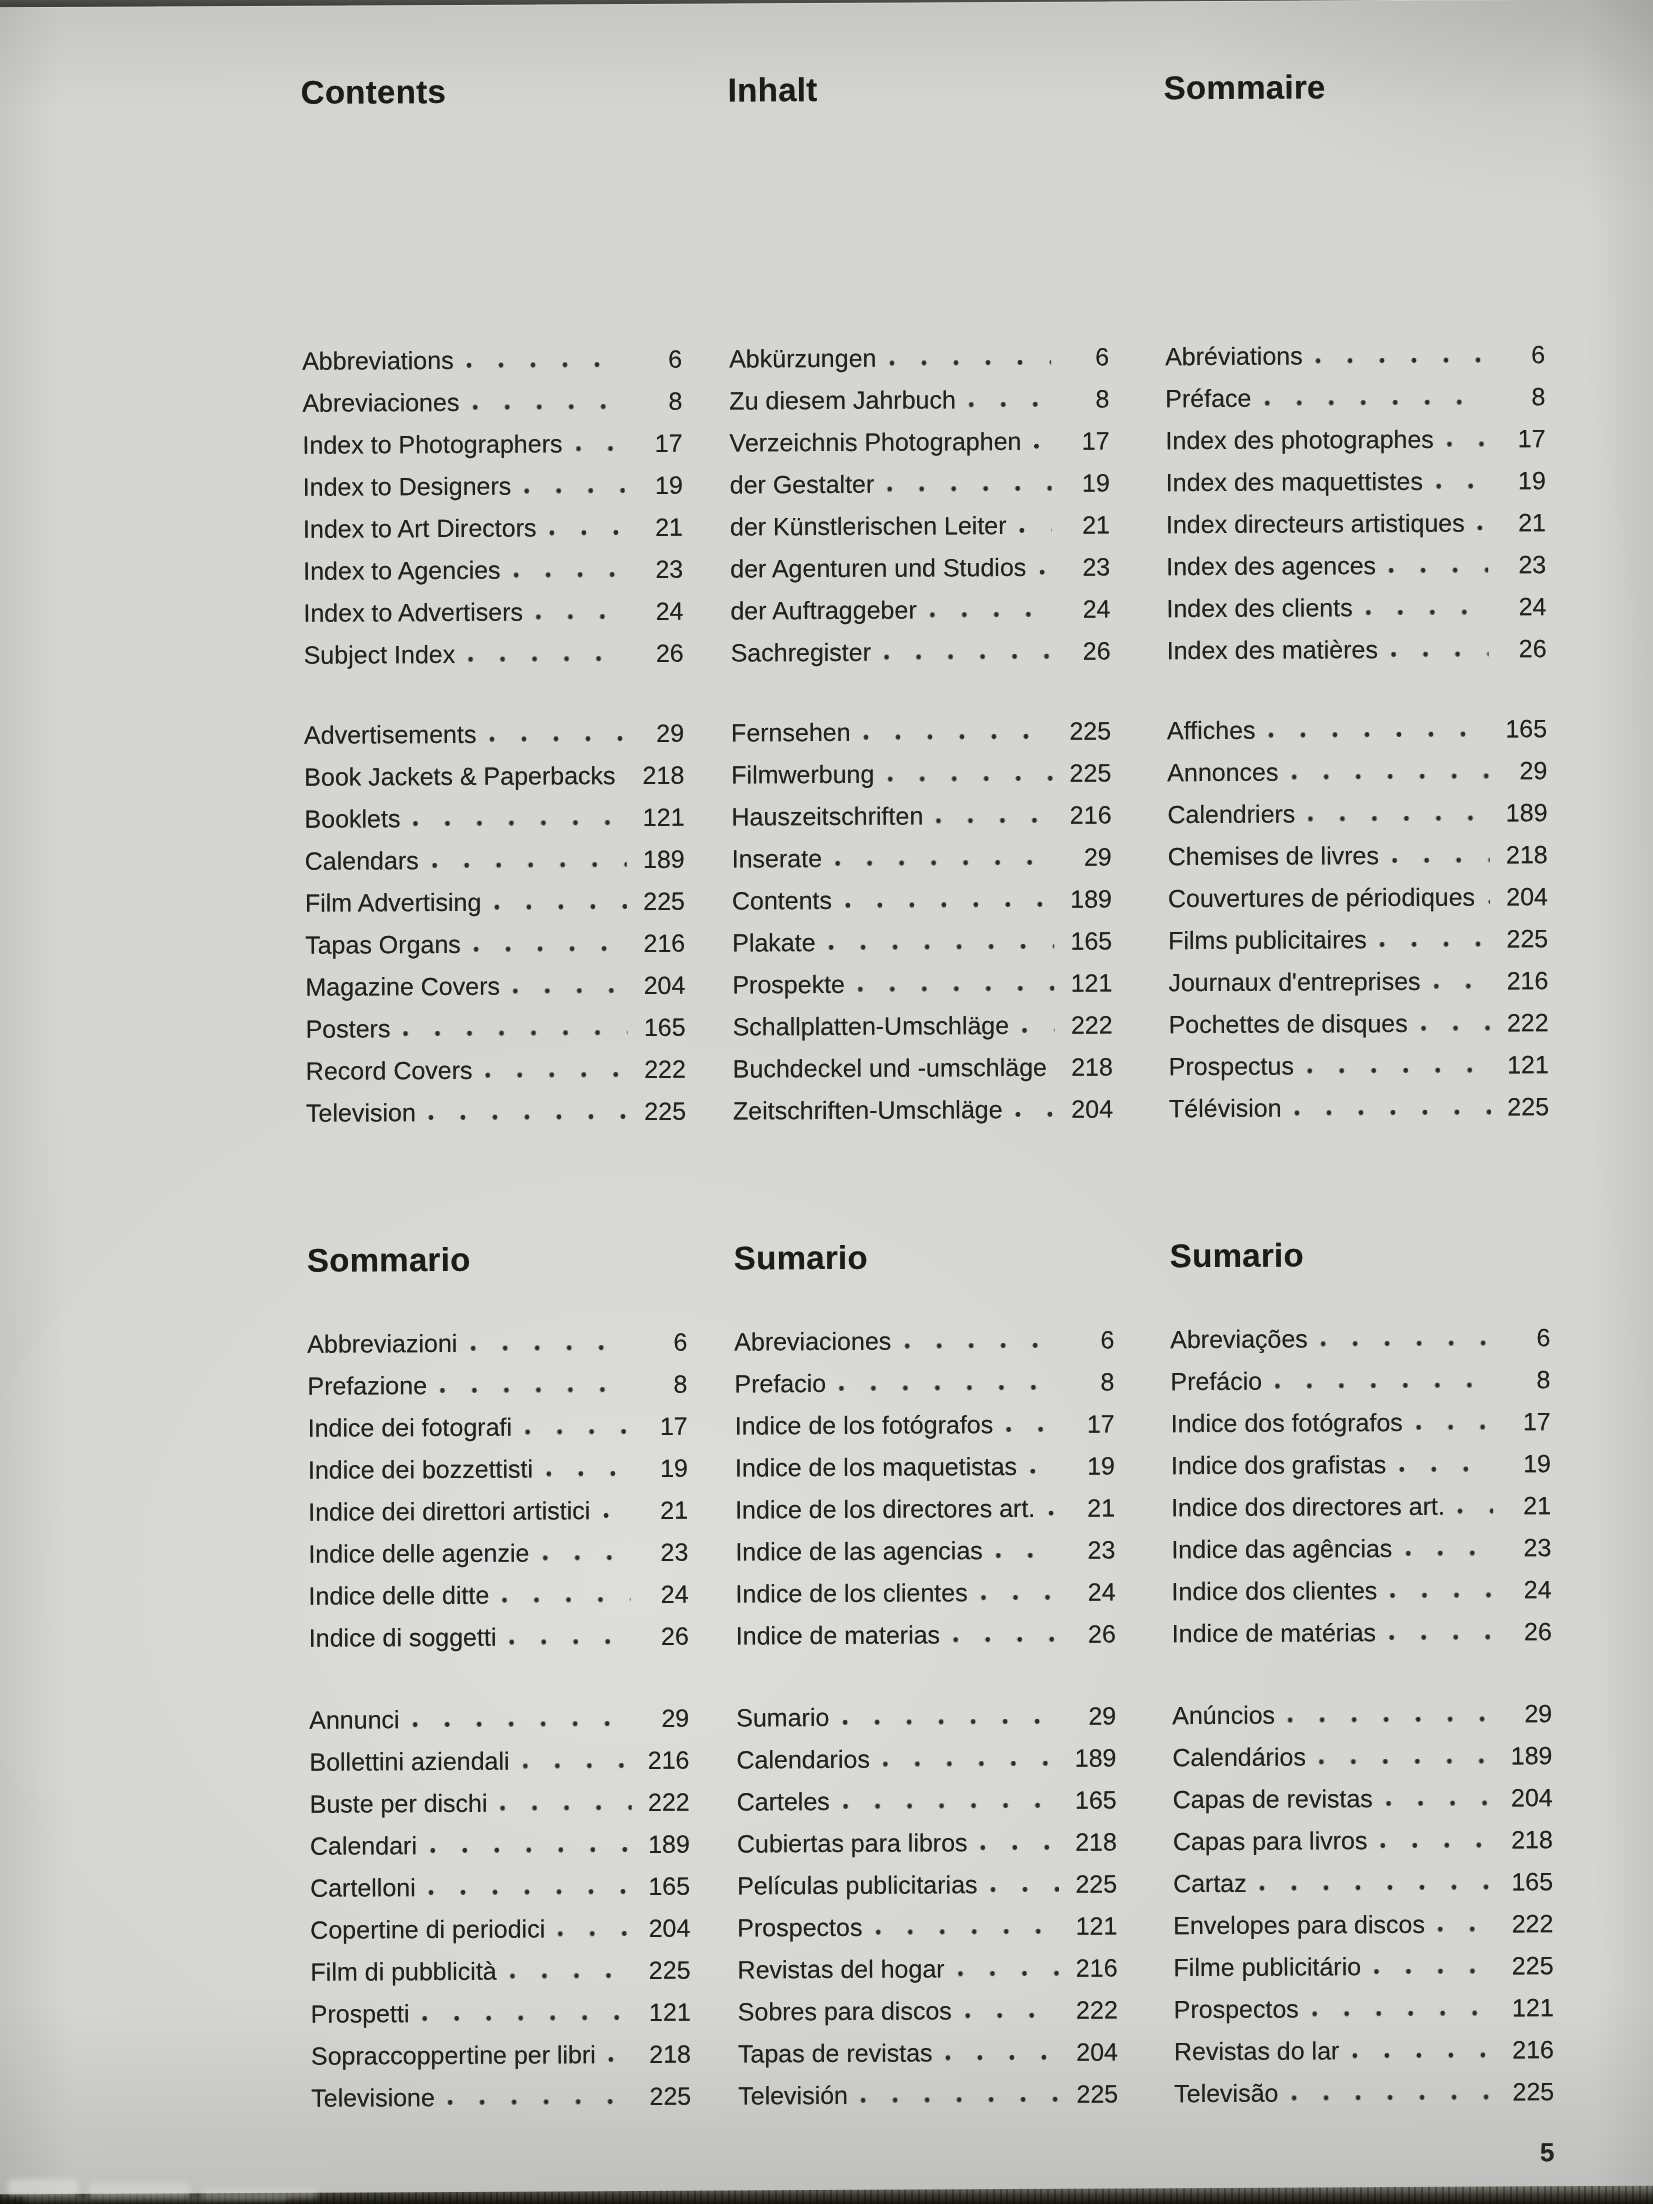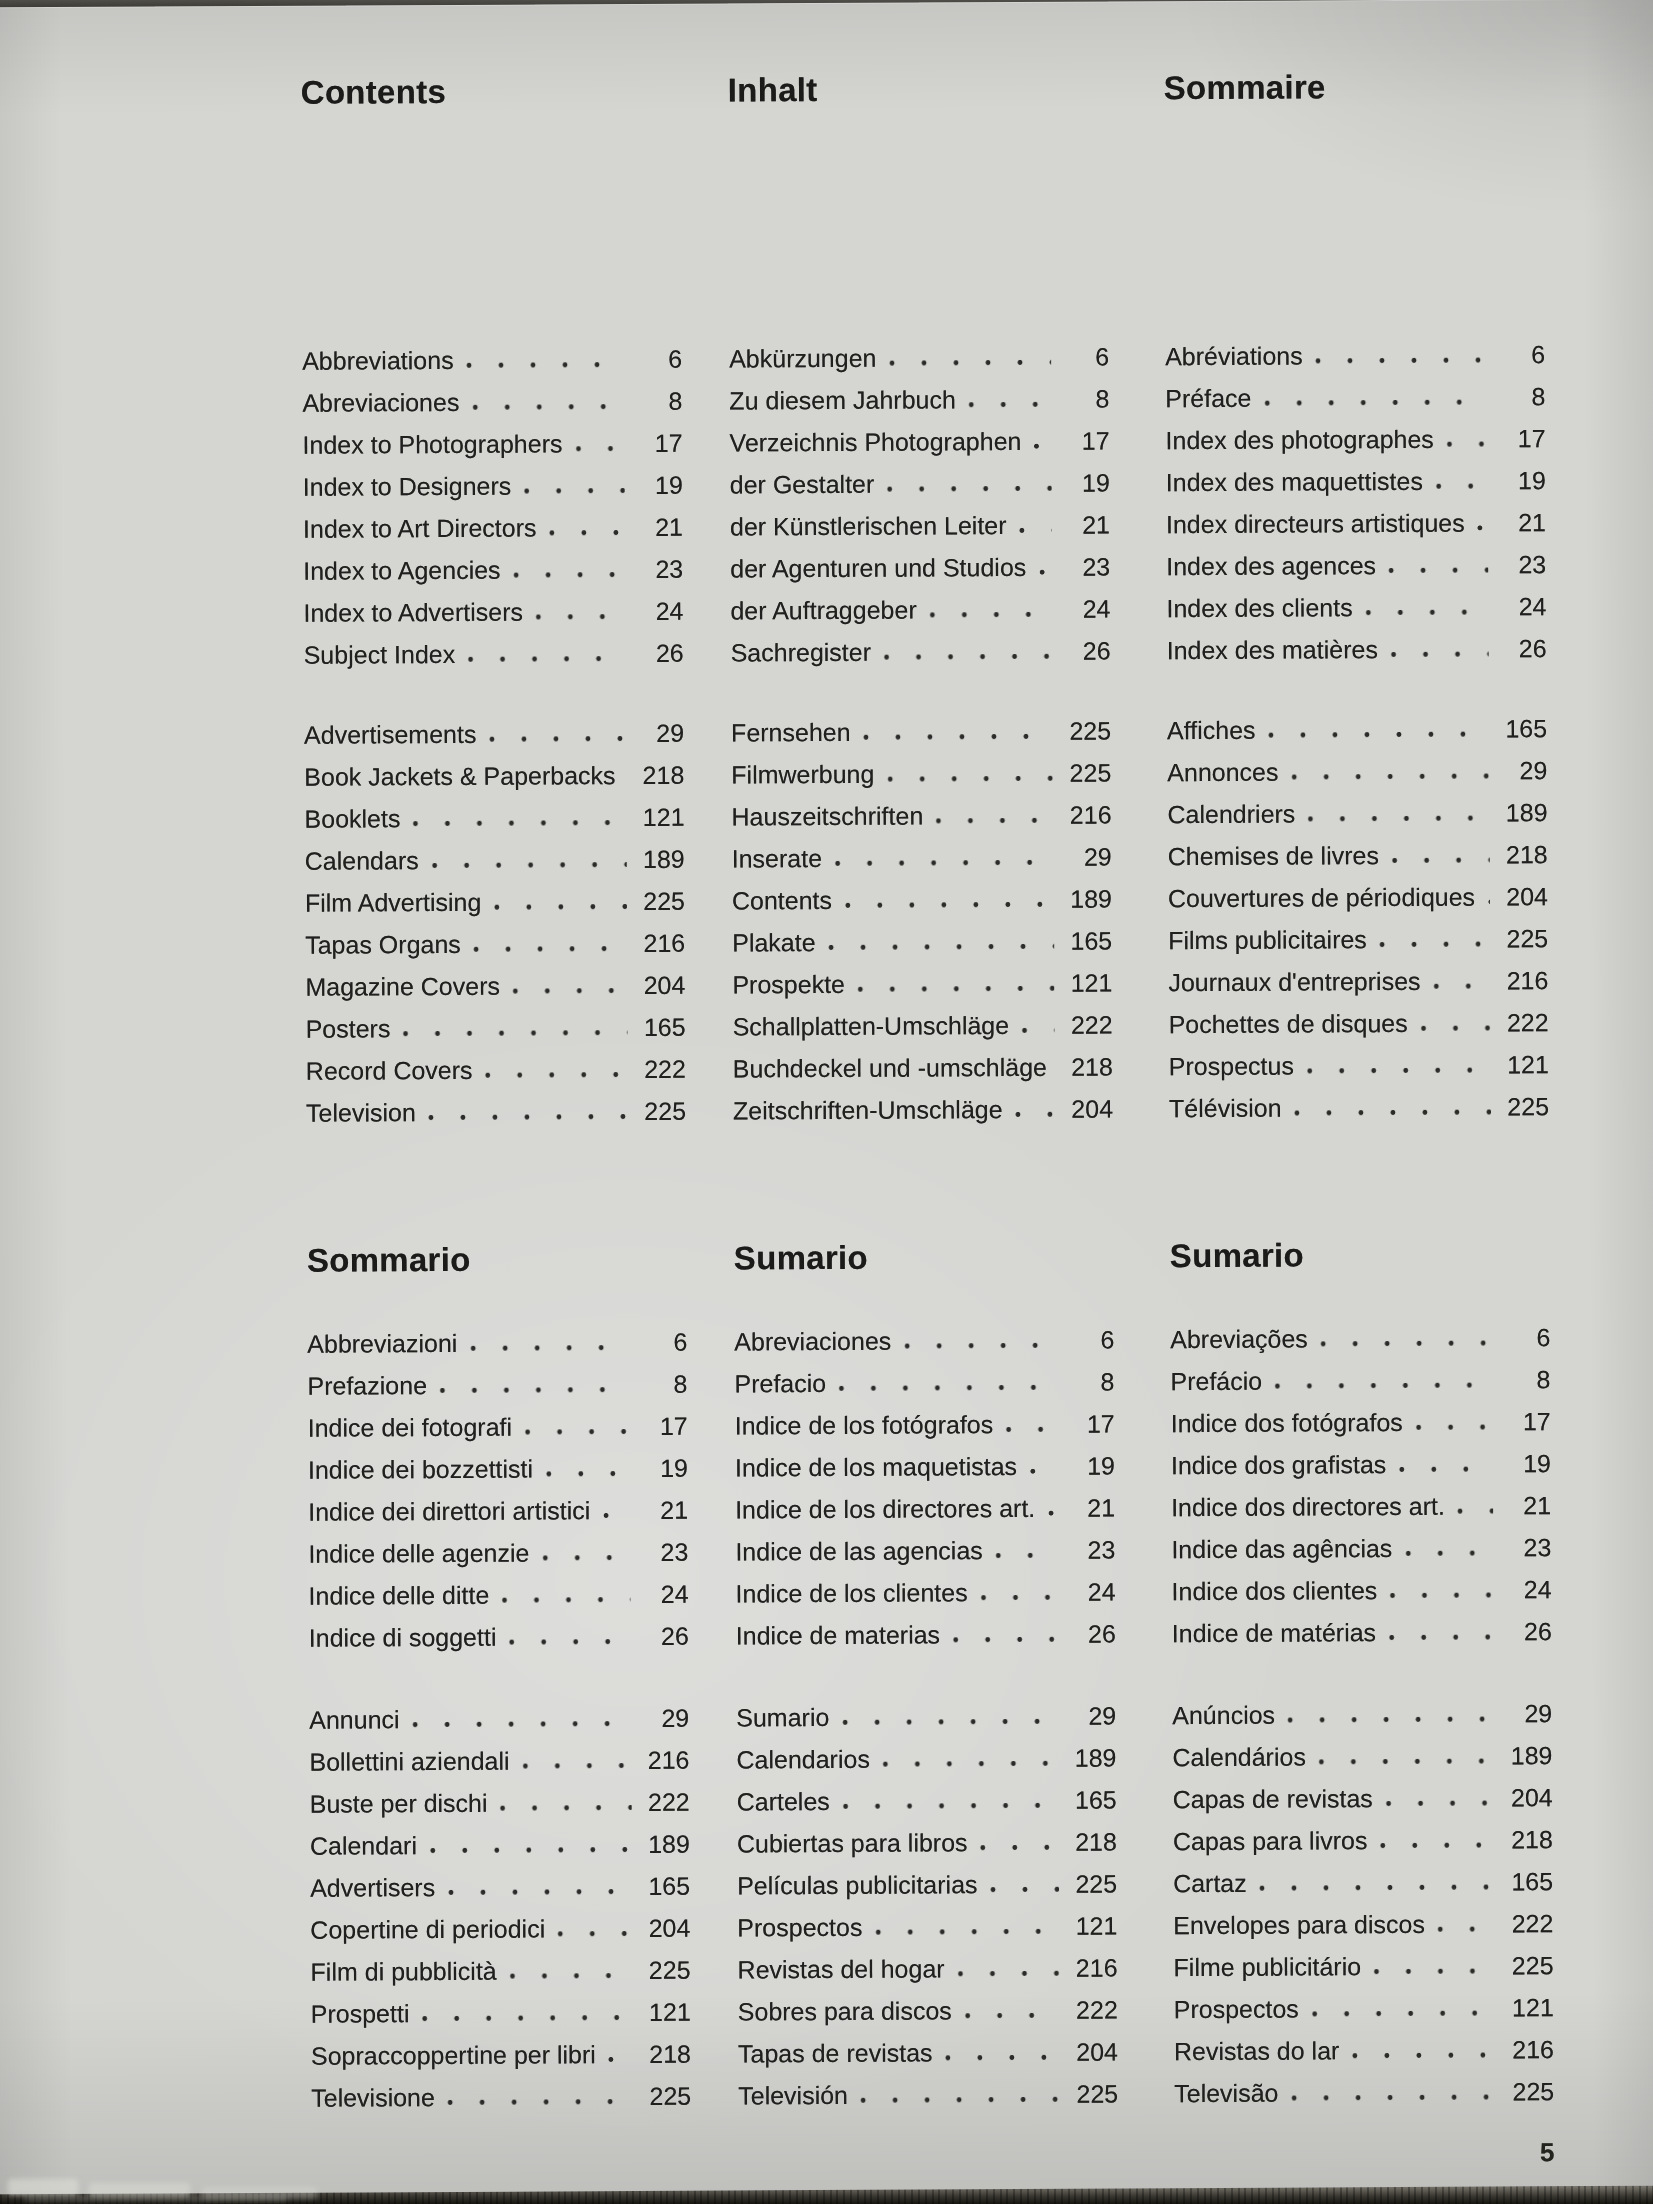--- a/index.html
+++ b/index.html
@@ -447,21 +447,21 @@
     <span class="toc-label">Buste per dischi</span>
     <span class="toc-dots"></span>
     <span class="toc-page">222</span>
   </div>
               <div class="toc-row">
     <span class="toc-label">Calendari</span>
     <span class="toc-dots"></span>
     <span class="toc-page">189</span>
   </div>
               <div class="toc-row">
-    <span class="toc-label">Advertisers</span>
+    <span class="toc-label">Cartelloni</span>
     <span class="toc-dots"></span>
     <span class="toc-page">165</span>
   </div>
               <div class="toc-row">
     <span class="toc-label">Copertine di periodici</span>
     <span class="toc-dots"></span>
     <span class="toc-page">204</span>
   </div>
               <div class="toc-row">
     <span class="toc-label">Film di pubblicità</span>

